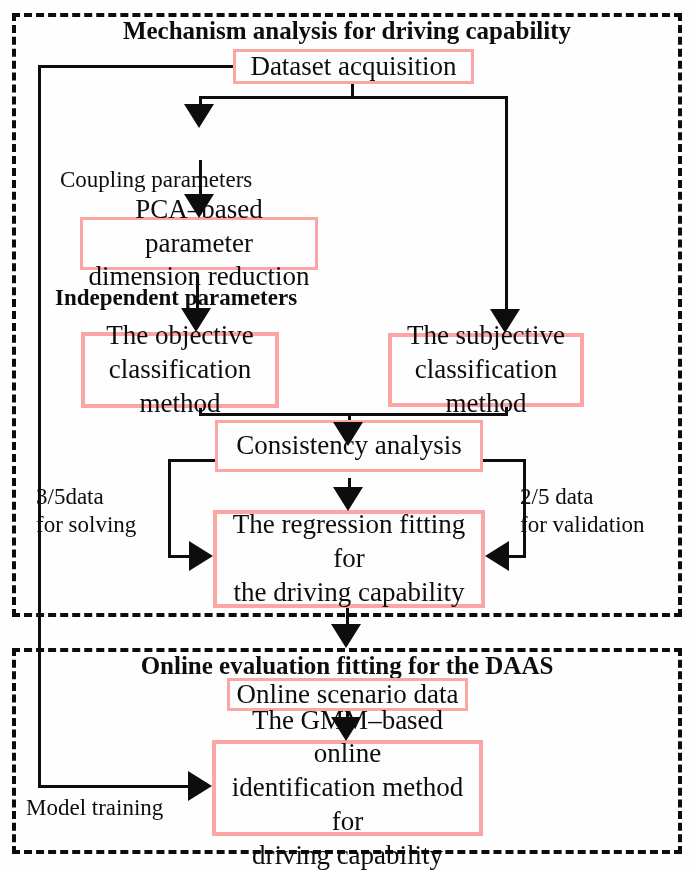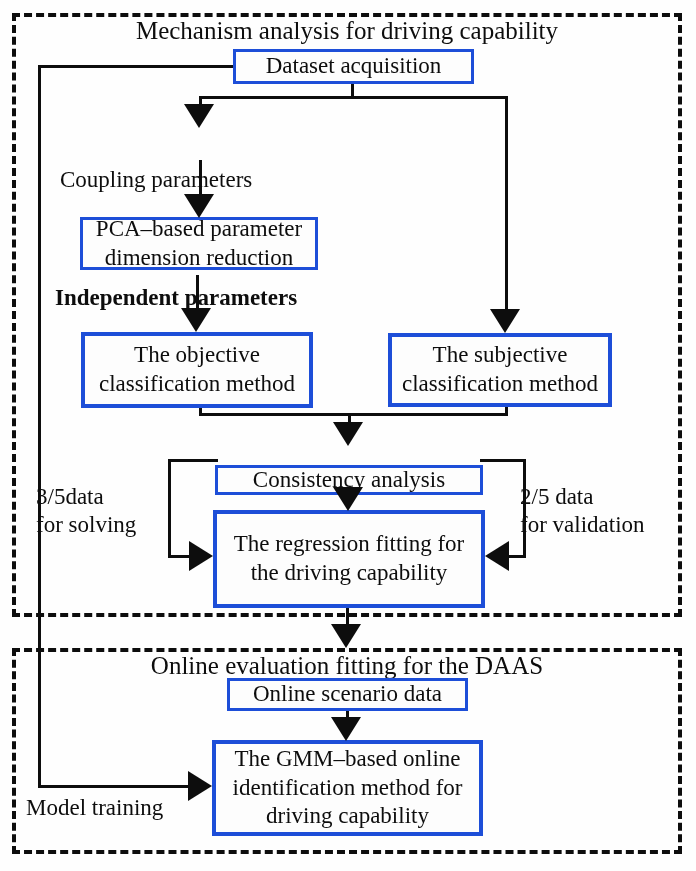--- a/index.html
+++ b/index.html
@@ -13,35 +13,35 @@
   }
   .dashed-box{
     position:absolute;
     border:4px dashed #0d0d0d;
     box-sizing:border-box;
     background:transparent;
   }
   .section-title{
     position:absolute;
     text-align:center;
-    font-weight:normal;
+    font-weight:bold;
     font-size:25px;
     line-height:1.1;
     white-space:nowrap;
   }
   .node{
     position:absolute;
     box-sizing:border-box;
-    border:3px solid #1d4ed8;
+    border:3px solid #fca5a5;
     background:#fdfdfd;
     display:flex;
     align-items:center;
     justify-content:center;
     text-align:center;
-    font-size:23px;
+    font-size:27px;
     line-height:1.25;
     white-space:pre-line;
     z-index:3;
   }
   .node.thick{border-width:4px;}
   .lbl{
     position:absolute;
     text-align:left;
     font-size:23px;
     line-height:1.22;
@@ -113,27 +113,27 @@
 
   <div class="ln" style="left:346px;top:708px;width:3px;height:11px;"></div>
   <div class="ah ah-d" style="left:331px;top:717px;"></div>
 
   <div class="node" style="left:233px;top:49px;width:241px;height:35px;">Dataset acquisition</div>
 
 
   <div class="node" style="left:80px;top:217px;width:238px;height:53px;">PCA–based parameter
 dimension reduction</div>
 
-  <div class="node thick" style="left:81px;top:332px;width:232px;height:76px;">The objective
+  <div class="node thick" style="left:81px;top:332px;width:198px;height:76px;">The objective
 classification method</div>
 
-  <div class="node thick" style="left:388px;top:333px;width:224px;height:74px;">The subjective
+  <div class="node thick" style="left:388px;top:333px;width:196px;height:74px;">The subjective
 classification method</div>
 
-  <div class="node" style="left:215px;top:465px;width:268px;height:30px;">Consistency analysis</div>
+  <div class="node" style="left:215px;top:420px;width:268px;height:52px;">Consistency analysis</div>
 
   <div class="node thick" style="left:213px;top:510px;width:272px;height:98px;">The regression fitting for
 the driving capability</div>
 
   <div class="node" style="left:227px;top:678px;width:241px;height:33px;">Online scenario data</div>
 
   <div class="node thick" style="left:212px;top:740px;width:271px;height:96px;">The GMM–based online
 identification method for
 driving capability</div>
 

